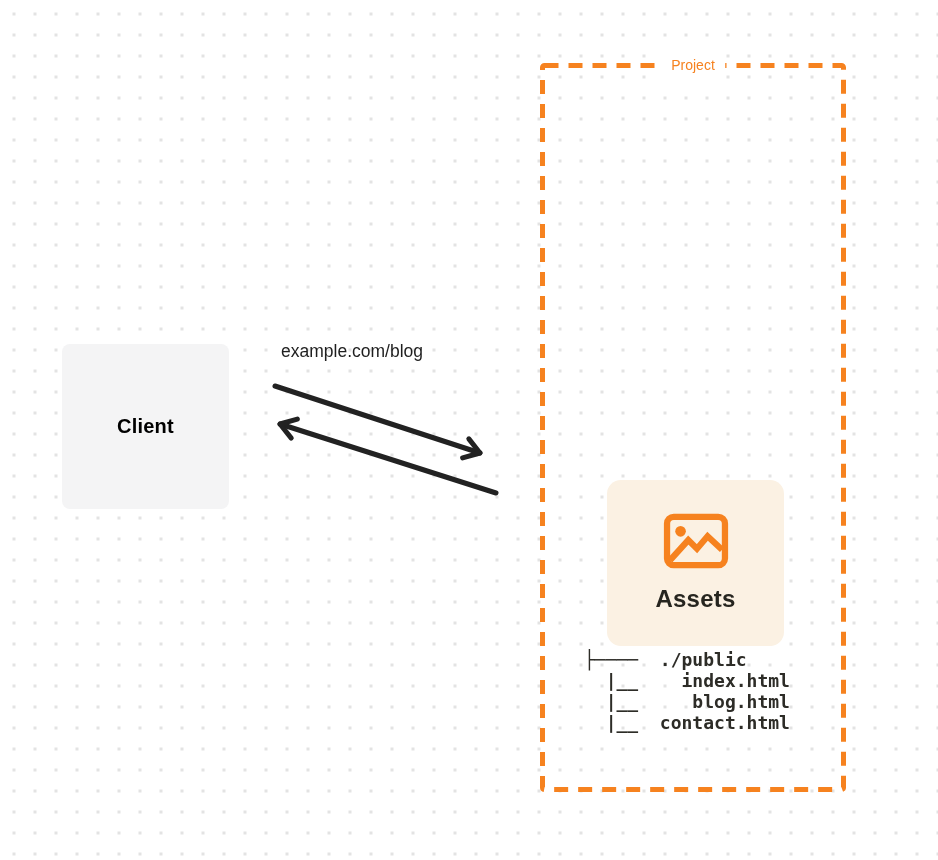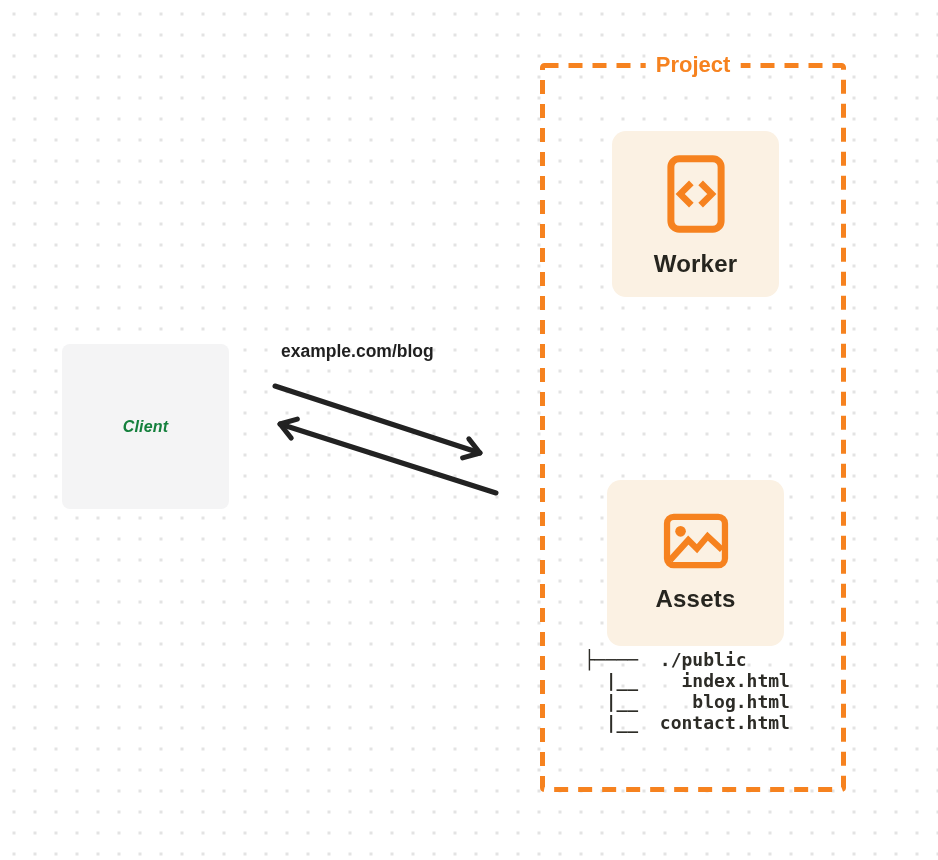--- a/index.html
+++ b/index.html
@@ -31,32 +31,31 @@
     top: 344px;
     width: 167px;
     height: 165px;
     background: #f4f4f5;
     border-radius: 8px;
     display: flex;
     align-items: center;
     justify-content: center;
   }
   .node-label {
-    font-size: 16px;
+    font-size: 20px;
     font-weight: 700;
-    color: #15803d;
+    color: #000000;
     letter-spacing: 0.2px;
-    font-style: italic;
   }
   .url-label {
     position: absolute;
     left: 281px;
     top: 341px;
     font-size: 17.5px;
-    font-weight: 700;
+    font-weight: 400;
     color: #1f1f1f;
     white-space: nowrap;
   }
   .project-box {
     position: absolute;
     left: 540px;
     top: 63px;
     width: 306px;
     height: 729px;
   }
@@ -66,22 +65,22 @@
     width: 306px;
     height: 729px;
   }
   .project-label {
     position: absolute;
     left: 50%;
     top: -12px;
     transform: translateX(-50%);
     background: #ffffff;
     padding: 0 10px;
-    font-size: 22px;
-    font-weight: 700;
+    font-size: 14px;
+    font-weight: 400;
     color: #f6821f;
     line-height: 28px;
     white-space: nowrap;
   }
   .card {
     position: absolute;
     background: #fbf1e3;
     border-radius: 14px;
     display: flex;
     flex-direction: column;
@@ -142,30 +141,20 @@
 
   <div class="url-label">example.com/blog</div>
 
   <div class="project-box">
     <svg class="project-border" viewBox="0 0 306 729" xmlns="http://www.w3.org/2000/svg">
       <rect x="2.5" y="2.5" width="301" height="724" rx="2" fill="none" stroke="#f6821f" stroke-width="5" stroke-dasharray="14 10"></rect>
     </svg>
 
     <div class="project-label">Project</div>
 
-    <div class="card worker">
-      <div class="icon-wrap">
-        <svg width="60" height="80" viewBox="0 0 64 86" xmlns="http://www.w3.org/2000/svg">
-          <rect x="5" y="5" width="54" height="76" rx="9" fill="none" stroke="#f6821f" stroke-width="7.5"></rect>
-          <polyline points="27,31 15,43 27,55" fill="none" stroke="#f6821f" stroke-width="7" stroke-linejoin="miter"></polyline>
-          <polyline points="37,31 49,43 37,55" fill="none" stroke="#f6821f" stroke-width="7" stroke-linejoin="miter"></polyline>
-        </svg>
-      </div>
-      <div class="card-label">Worker</div>
-    </div>
 
     <div class="card assets">
       <div class="icon-wrap">
         <svg width="66" height="56" viewBox="0 0 68 58" xmlns="http://www.w3.org/2000/svg">
           <rect x="4" y="4" width="60" height="50" rx="7" fill="none" stroke="#f6821f" stroke-width="6.5"></rect>
           <circle cx="18" cy="19" r="5.5" fill="#f6821f"></circle>
           <polyline points="7,49 26,28 35,37 46,24 61,38" fill="none" stroke="#f6821f" stroke-width="6.5" stroke-linejoin="miter"></polyline>
         </svg>
       </div>
       <div class="card-label">Assets</div>

